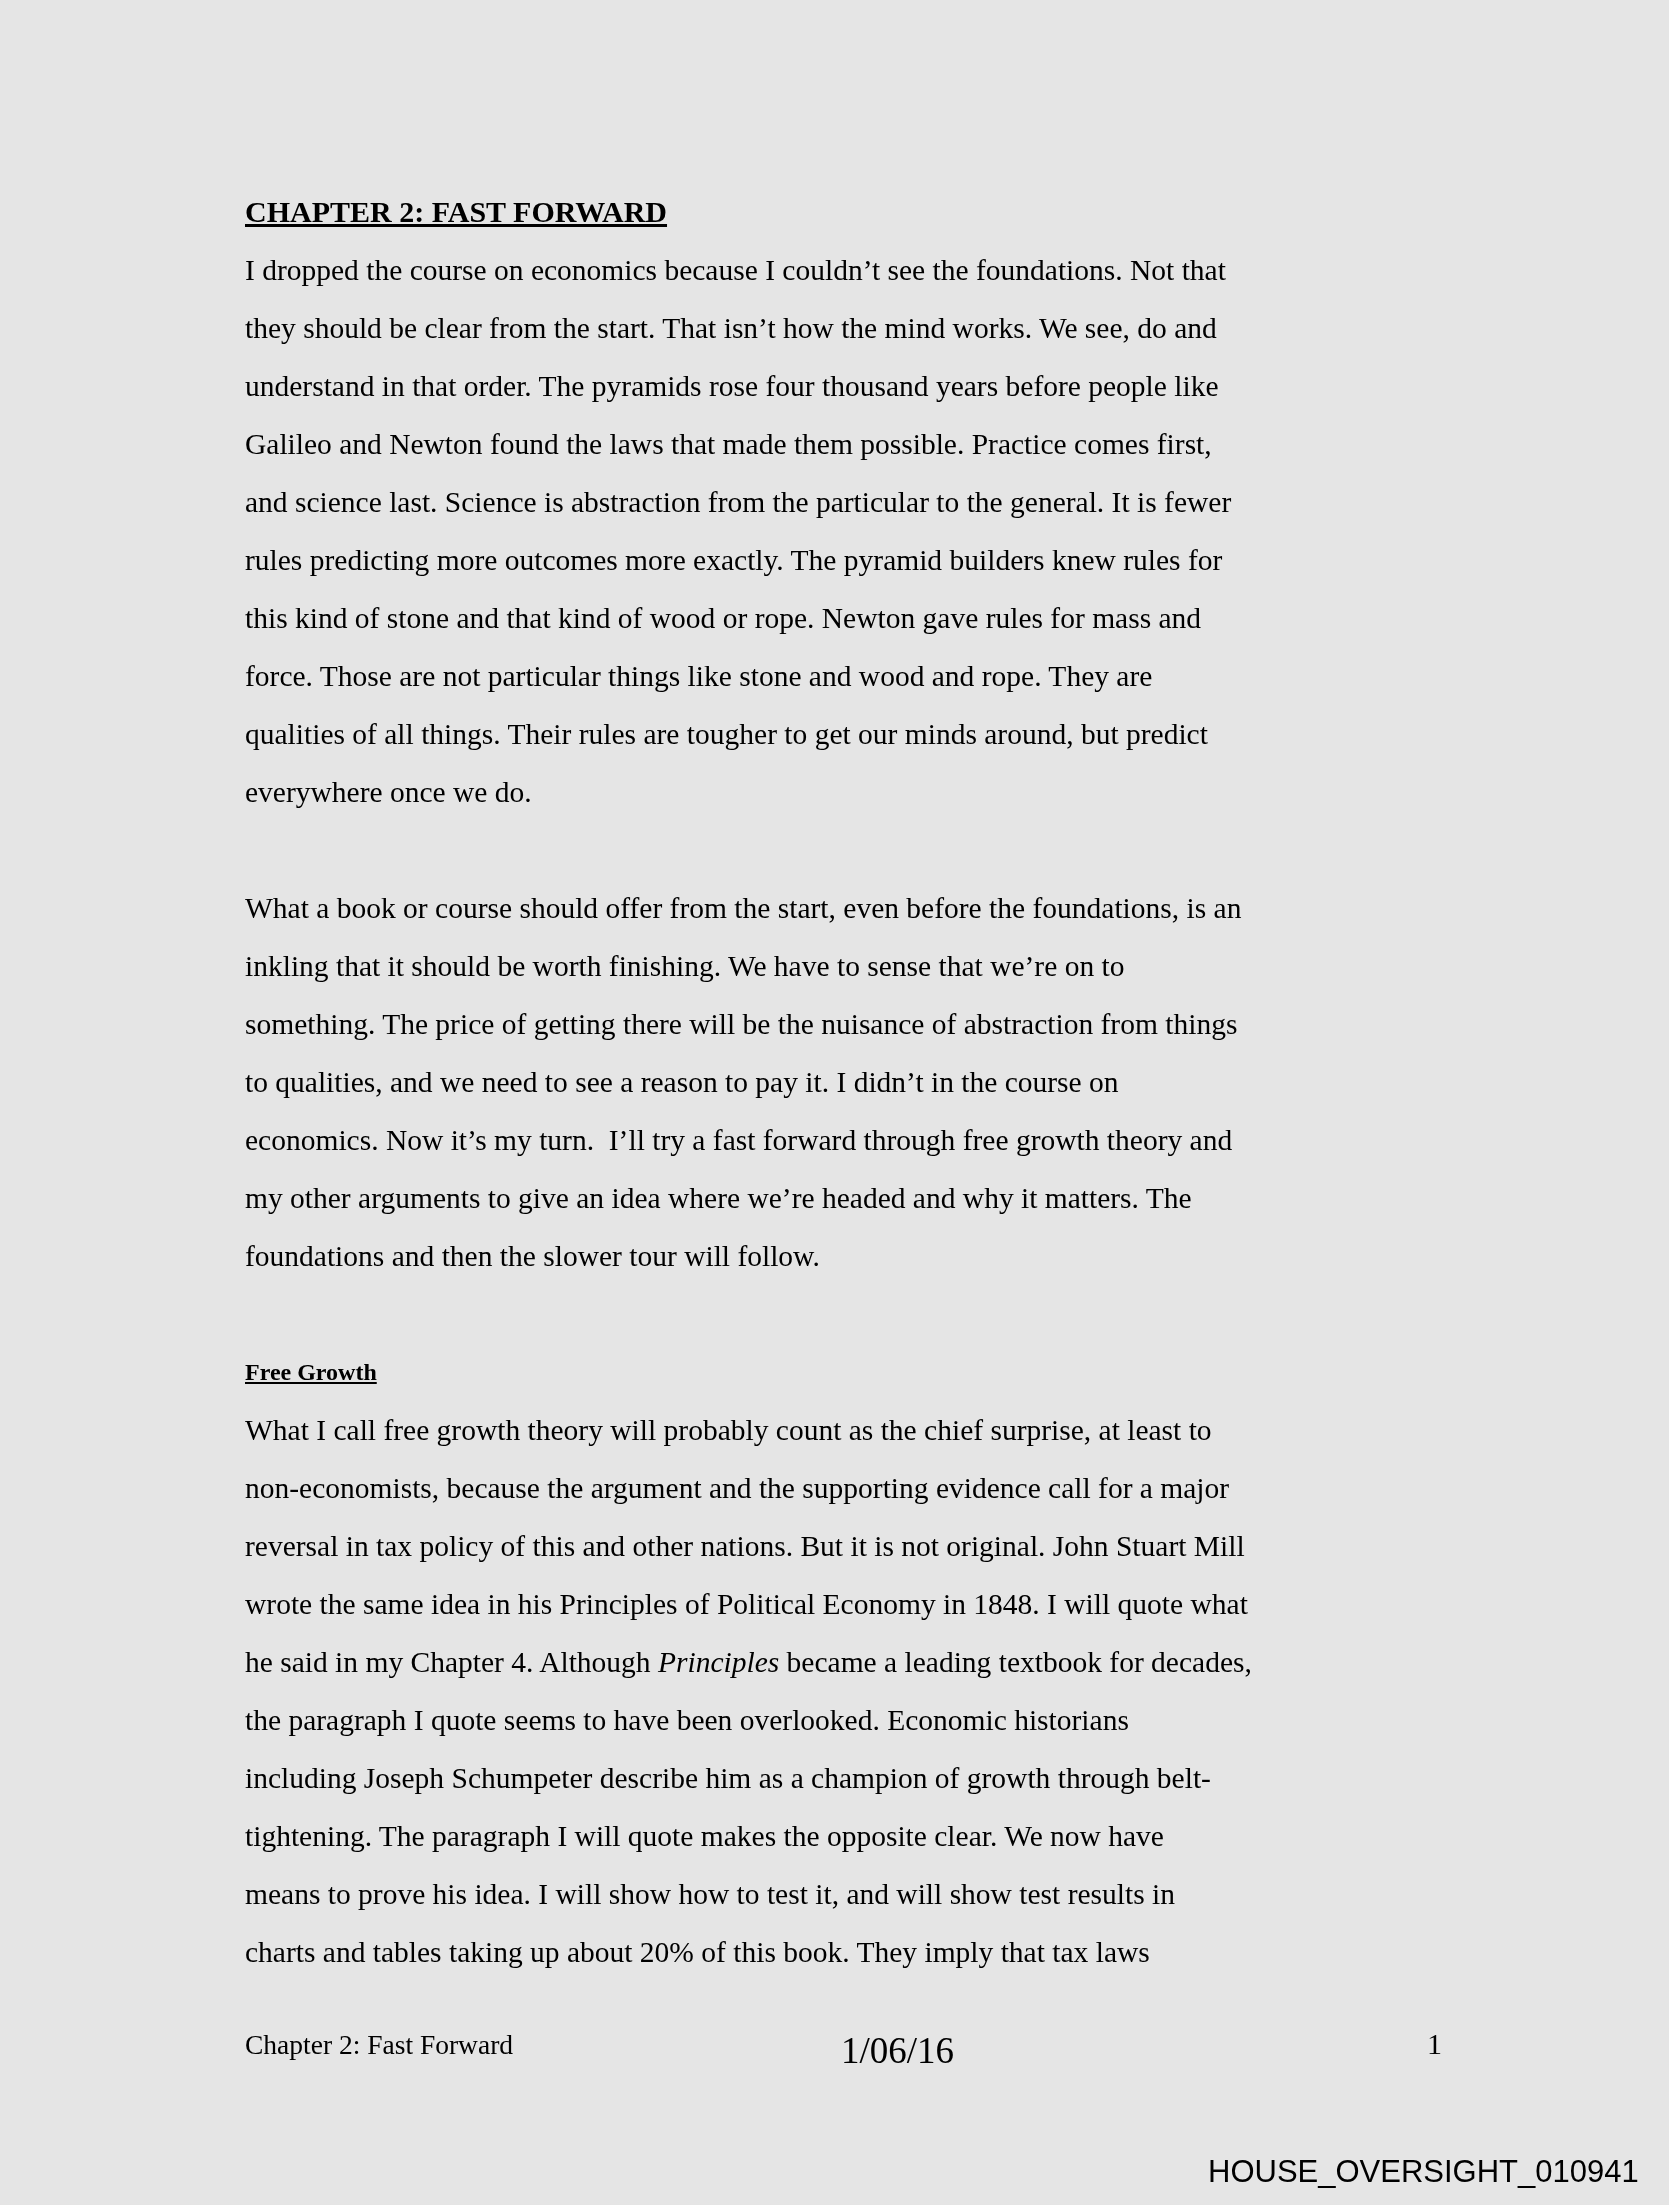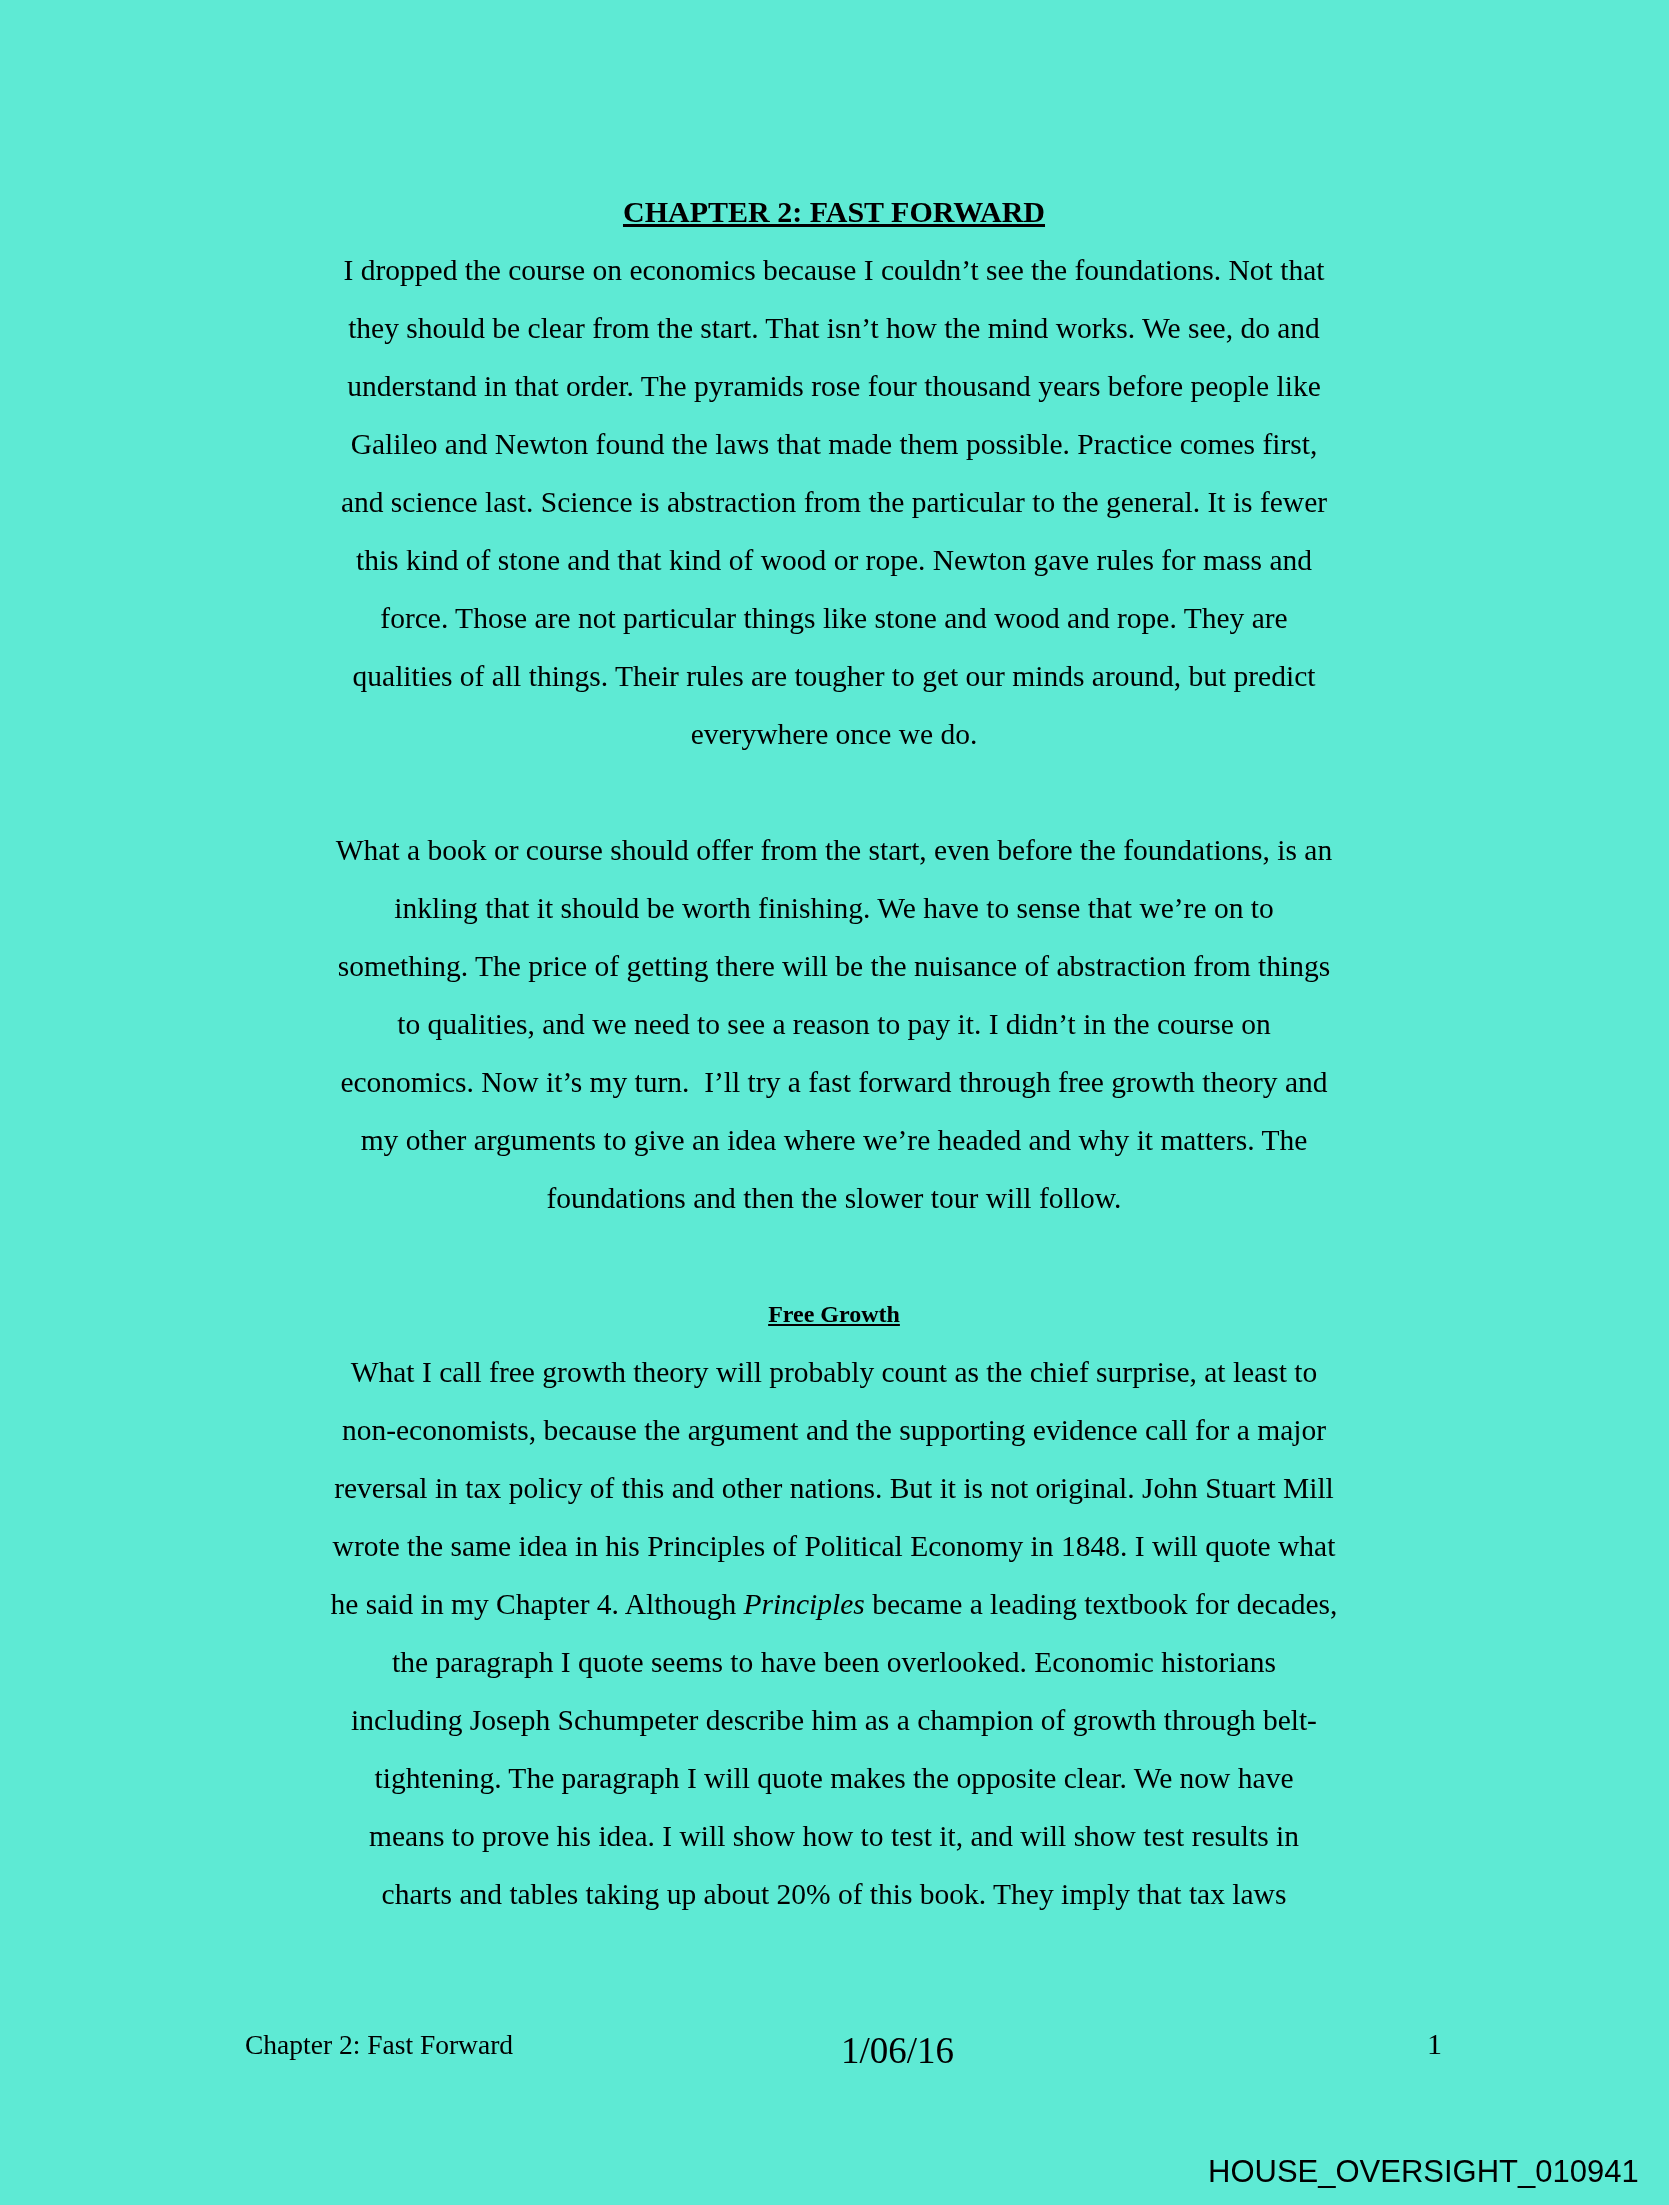--- a/index.html
+++ b/index.html
@@ -12,23 +12,22 @@
     height: 2205px;
     position: relative;
     font-family: "Liberation Serif", "DejaVu Serif", serif;
     color: #000000;
   }
   .page {
     position: absolute;
     left: 0; top: 0;
     width: 1669px;
     height: 2205px;
-    background: #5eead4;
+    background: #e5e5e5;
     overflow: hidden;
-    text-align: center;
   }
   .content {
     position: absolute;
     left: 245px;
     top: 183px;
     width: 1178px;
   }
   .chapter-heading {
     font-size: 30px;
     font-weight: bold;
@@ -93,20 +92,21 @@
   <div class="content">
 
     <div class="chapter-heading">CHAPTER 2: FAST FORWARD</div>
 
     <div class="paragraph">
         <div class="doc-line"><span>I dropped the course on economics because I couldn’t see the foundations. Not that</span></div>
         <div class="doc-line"><span>they should be clear from the start. That isn’t how the mind works. We see, do and</span></div>
         <div class="doc-line"><span>understand in that order. The pyramids rose four thousand years before people like</span></div>
         <div class="doc-line"><span>Galileo and Newton found the laws that made them possible. Practice comes first,</span></div>
         <div class="doc-line"><span>and science last. Science is abstraction from the particular to the general. It is fewer</span></div>
+        <div class="doc-line"><span>rules predicting more outcomes more exactly. The pyramid builders knew rules for</span></div>
         <div class="doc-line"><span>this kind of stone and that kind of wood or rope. Newton gave rules for mass and</span></div>
         <div class="doc-line"><span>force. Those are not particular things like stone and wood and rope. They are</span></div>
         <div class="doc-line"><span>qualities of all things. Their rules are tougher to get our minds around, but predict</span></div>
         <div class="doc-line"><span>everywhere once we do.</span></div>
       </div>
 
     <div class="paragraph">
         <div class="doc-line"><span>What a book or course should offer from the start, even before the foundations, is an</span></div>
         <div class="doc-line"><span>inkling that it should be worth finishing. We have to sense that we’re on to</span></div>
         <div class="doc-line"><span>something. The price of getting there will be the nuisance of abstraction from things</span></div>

